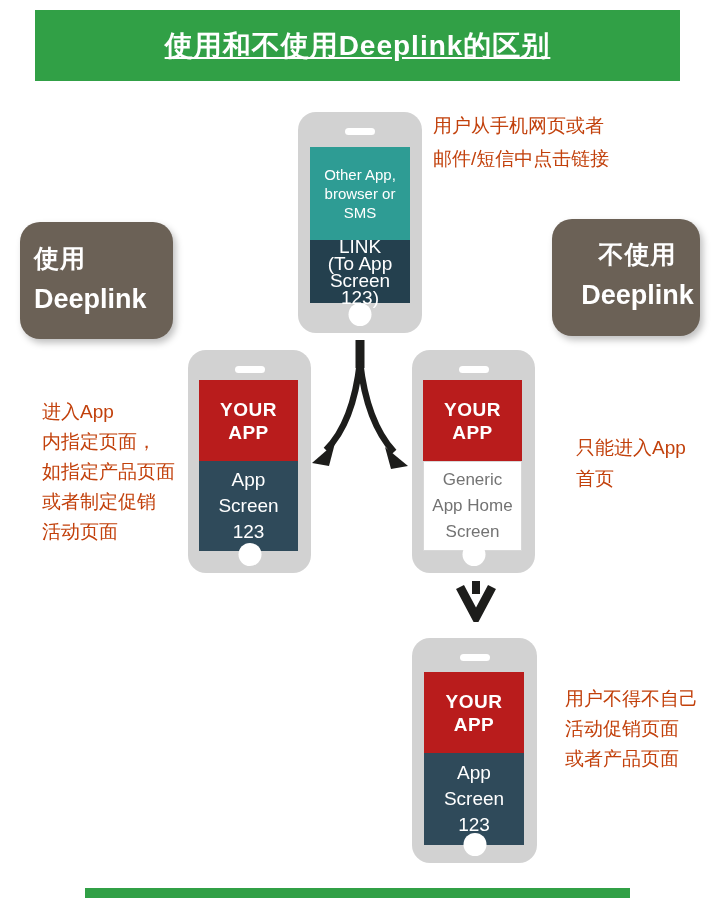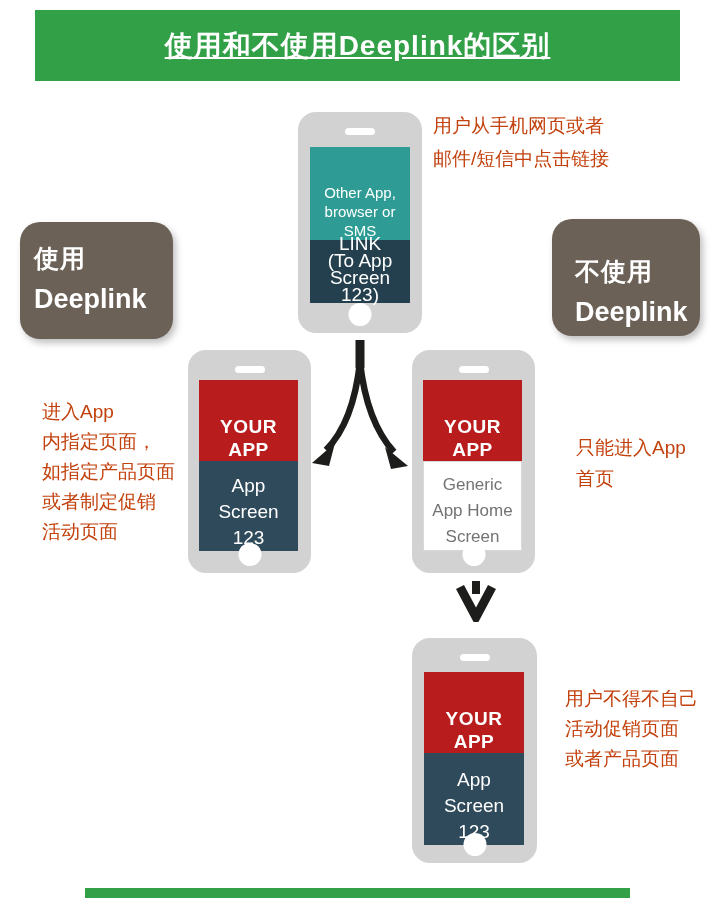--- a/index.html
+++ b/index.html
@@ -23,21 +23,21 @@
   .phone .speaker{
     position:absolute;left:50%;transform:translateX(-50%);top:16px;
     width:30px;height:7px;background:#fff;border-radius:4px;
   }
   .phone .home{
     position:absolute;left:50%;transform:translateX(-50%);bottom:7px;
     width:23px;height:23px;background:#fff;border-radius:50%;
   }
   .screen{position:absolute;left:12px;top:35px;width:100px;}
   .block{
-    display:flex;flex-direction:column;justify-content:flex-end;align-items:center;
+    display:flex;flex-direction:column;justify-content:center;align-items:center;
     text-align:center;color:#fff;
   }
   .blk-teal{background:#2E9C94;height:93px;font-size:15px;line-height:19px;font-weight:300;}
   .blk-navy-sm{background:#24404E;height:63px;font-size:19px;line-height:17px;font-weight:300;}
   .blk-red{background:#b91c1c;height:81px;font-size:19px;line-height:23px;font-weight:700;letter-spacing:0.5px;}
   .blk-navy{background:#2F4A5A;height:90px;font-size:19px;line-height:26px;font-weight:300;}
   .blk-white{background:#fff;height:90px;font-size:17px;line-height:26px;font-weight:300;
     color:#737373;border:1px solid #d8d8d8;box-sizing:border-box;}
 
   
@@ -82,21 +82,21 @@
   <div class="abs note" style="left:433px;top:109px;">
     <div style="height:33px;line-height:33px;">用户从手机网页或者</div>
     <div style="height:33px;line-height:33px;">邮件/短信中点击链接</div>
   </div>
 
   <div class="abs badge" style="left:20px;top:222px;width:153px;height:117px;padding:20px 0 12px 14px;box-sizing:border-box;">
     <div class="cn">使用</div>
     <div class="en">Deeplink</div>
   </div>
 
-  <div class="abs badge" style="left:552px;top:219px;width:148px;height:117px;padding:36px 0 0 23px;box-sizing:border-box;">
+  <div class="abs badge" style="left:552px;top:219px;width:148px;height:117px;padding:19px 0 0 23px;box-sizing:border-box;text-align:center;">
     <div class="cn">不使用</div>
     <div class="en">Deeplink</div>
   </div>
 
   <svg class="abs" style="left:300px;top:336px;" width="120" height="136" viewBox="0 0 120 136">
     <path d="M60,4 L60,32" stroke="#1d1d1b" stroke-width="9" fill="none"></path>
     <path d="M60,26 C56,62 47,93 26,114" stroke="#1d1d1b" stroke-width="6.5" fill="none"></path>
     <path d="M60,26 C64,62 73,93 94,116" stroke="#1d1d1b" stroke-width="6.5" fill="none"></path>
     <polygon points="12,127 35,107 29,130" fill="#1d1d1b"></polygon>
     <polygon points="108,130 85,111 91,133" fill="#1d1d1b"></polygon>

